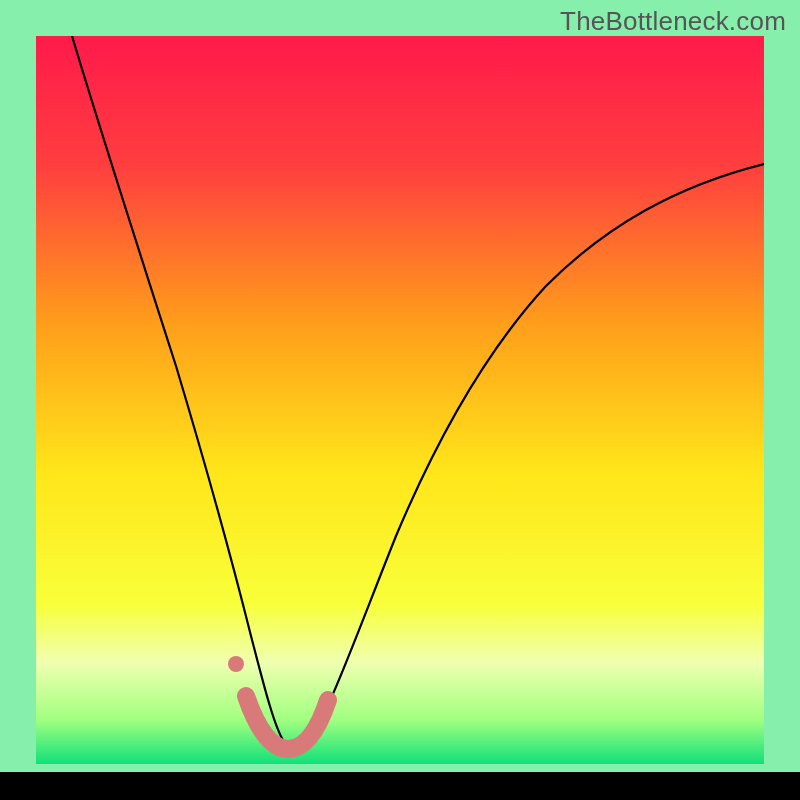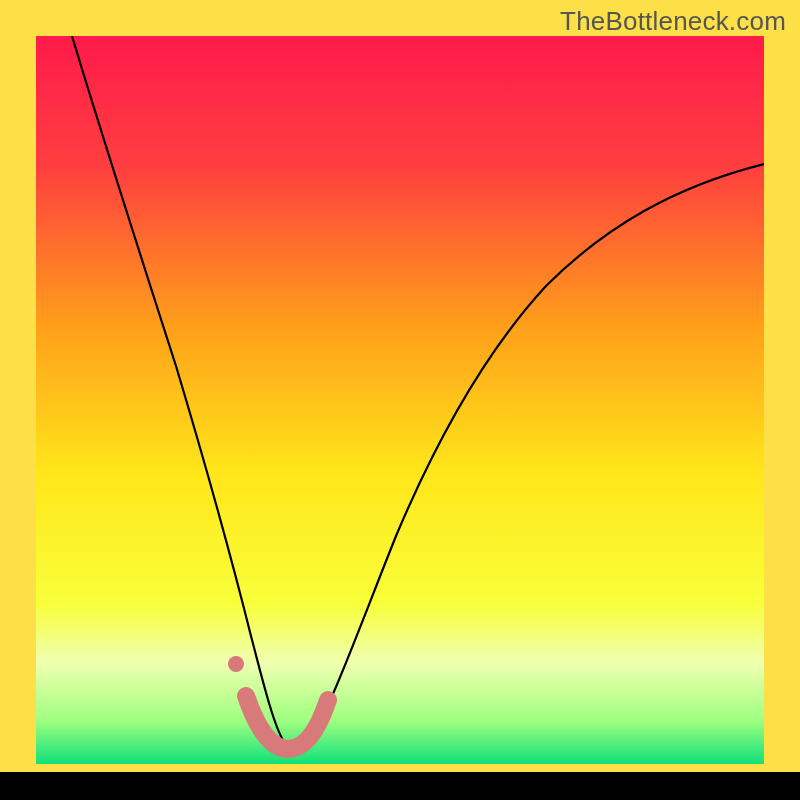--- a/index.html
+++ b/index.html
@@ -8,21 +8,21 @@
     background: #000;
     width: 800px;
     height: 800px;
     overflow: hidden;
     position: relative;
     font-family: Arial, sans-serif;
   }
   .outer {
     width: 800px;
     height: 772px;
-    background: #fde047;
+    background: #86efac;
     position: relative;
   }
   .watermark {
     position: absolute;
     top: 6px;
     right: 14px;
     color: #555;
     font-size: 26px;
     font-weight: 500;
     letter-spacing: 0.2px;

